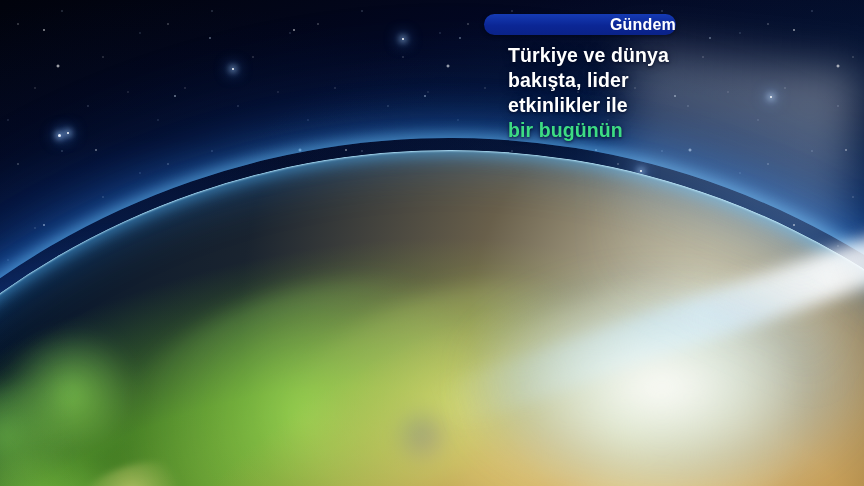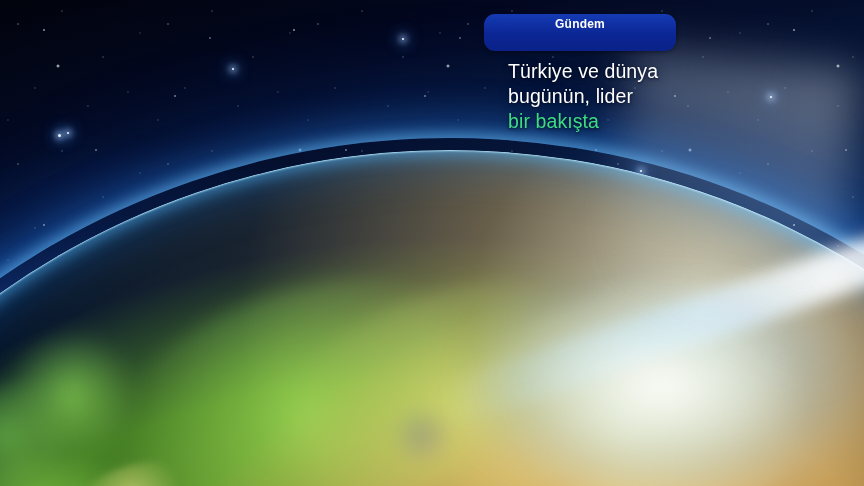--- a/index.html
+++ b/index.html
@@ -195,37 +195,37 @@
 
   
   .panel{
     position:absolute;
     left:484px; top:14px;
     width:330px;
     z-index:40;
   }
   .badge{
     display:block;
-    width:192px; height:37px;
+    width:192px; height:21px;
     border-radius:11px;
     background:linear-gradient(180deg,#153bb4 0%, #0b2695 55%, #0a2288 100%);
     box-shadow:0 1px 4px rgba(0,0,0,.45);
-    text-align:center;
+    text-align:right;
     line-height:21px;
     color:#ffffff;
-    font-size:12px;
+    font-size:16px;
     font-weight:bold;
     letter-spacing:.2px;
   }
   .lines{
     margin-top:8px;
     padding-left:24px;
     font-size:19.5px;
     line-height:25px;
-    font-weight:400;
+    font-weight:700;
     letter-spacing:.1px;
     text-shadow:0 1px 3px rgba(0,8,30,.75), 0 0 10px rgba(0,10,40,.45);
     white-space:nowrap;
   }
   .l-white{ color:#ffffff; }
   .l-green{ color:#3ddc84; }
 </style>
 </head>
 <body>
 
@@ -284,18 +284,19 @@
   </div>
 
   <div class="horizon-streak"></div>
   <div class="sun-flare"></div>
   <div class="sun-ray"></div>
 
   <div class="panel">
     <div class="badge">Gündem</div>
     <div class="lines">
       <div class="l-white">Türkiye ve dünya</div>
-      <div class="l-white">bugünün, lider</div>
-      <div class="l-green">bir bakışta</div>
+      <div class="l-white">bakışta, lider</div>
+      <div class="l-white">etkinlikler ile</div>
+      <div class="l-green">bir bugünün</div>
     </div>
   </div>
 
 </div>
 
 </body></html>

